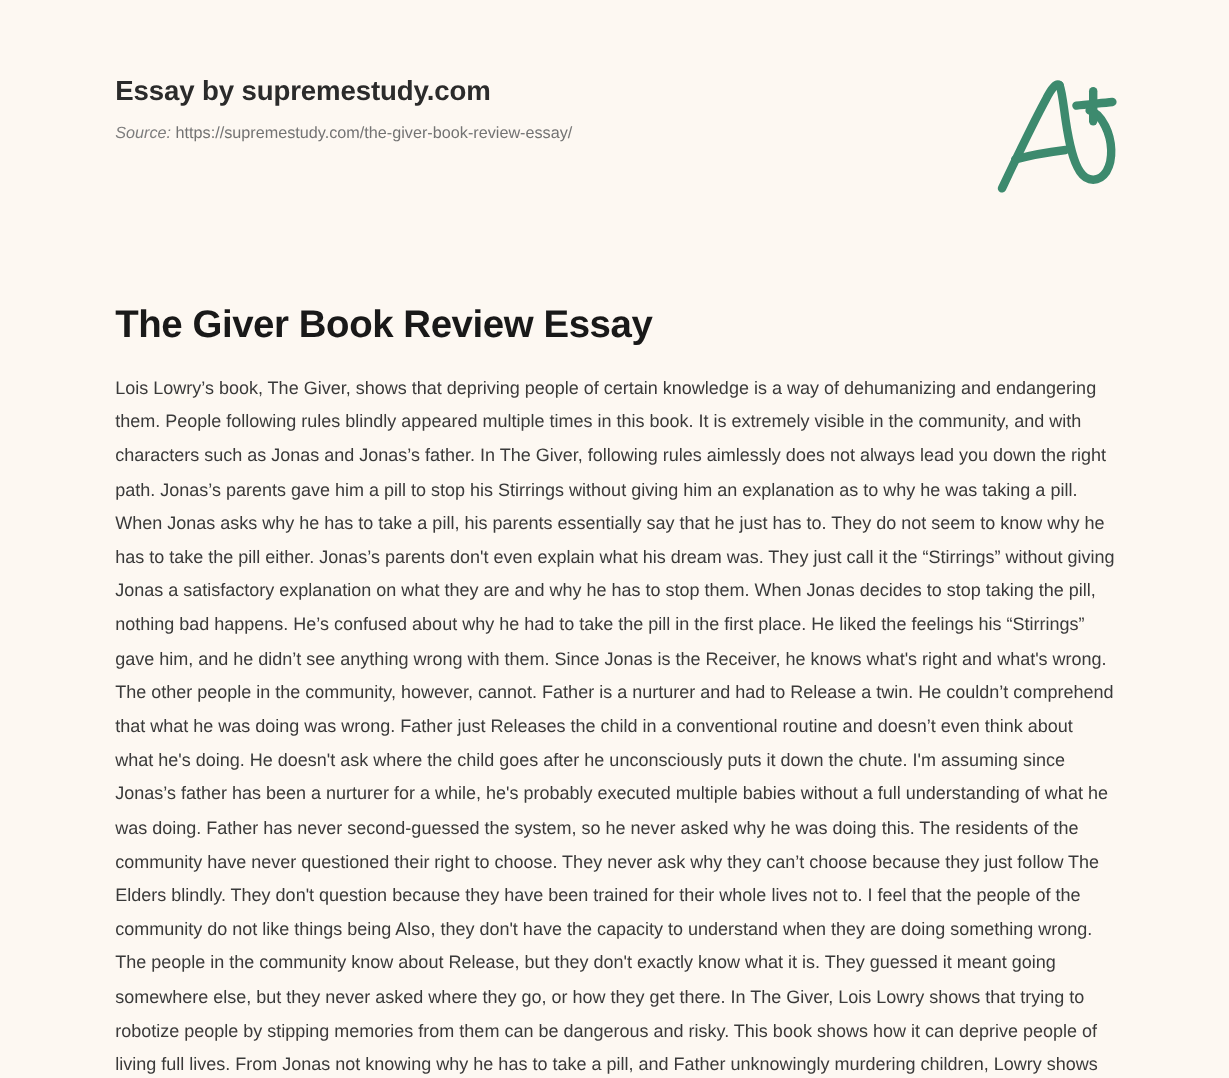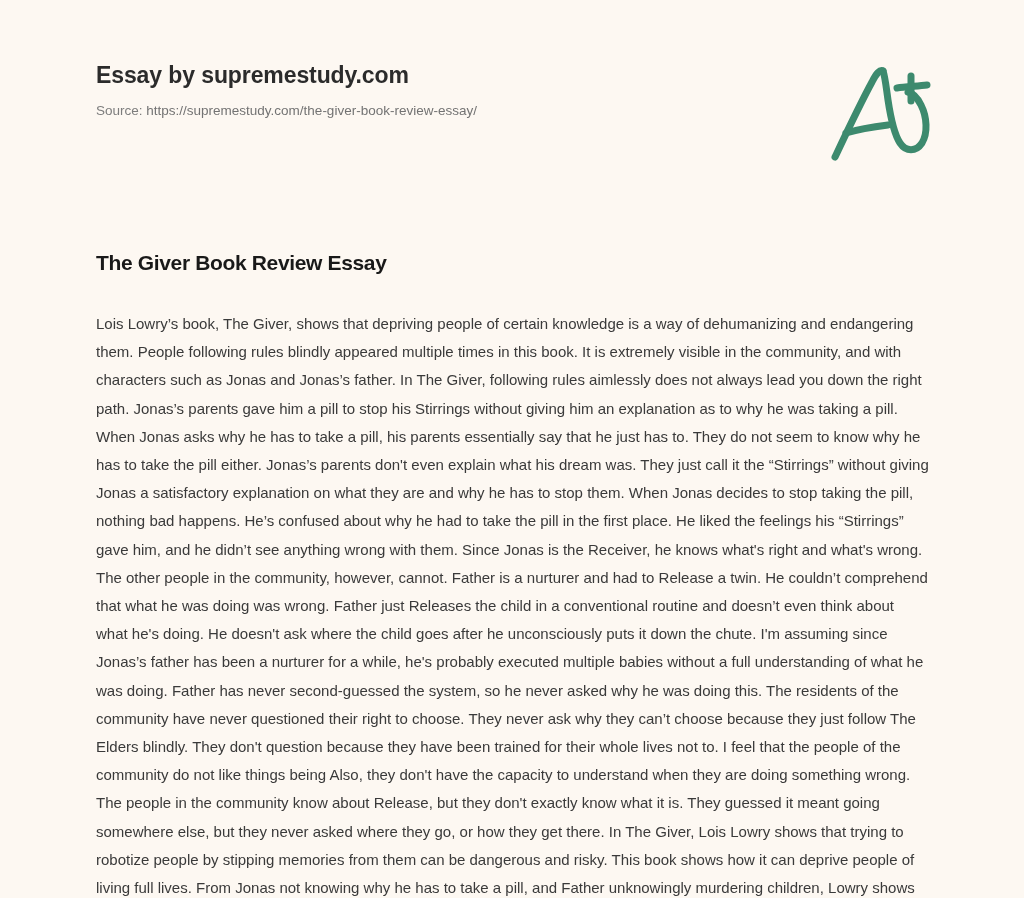--- a/index.html
+++ b/index.html
@@ -44,20 +44,21 @@
   .source-line {
     margin-top: 12px;
     font-size: 13.5px;
     color: #7d7d7d;
     line-height: 1.4;
     white-space: nowrap;
   }
 
   .source-label {
     color: #7d7d7d;
+    font-style: italic;
   }
 
   .source-link {
     color: #737373;
     text-decoration: none;
     cursor: pointer;
   }
 
   
   .logo {
@@ -73,21 +74,21 @@
     height: 104px;
   }
 
   
   .doc-title {
     position: absolute;
     left: 96px;
     top: 250px;
     right: 96px;
     margin: 0;
-    font-size: 21px;
+    font-size: 32px;
     font-weight: bold;
     color: #191919;
     letter-spacing: -0.35px;
     line-height: 1.25;
   }
 
   
   .body-wrap {
     position: absolute;
     left: 96px;

